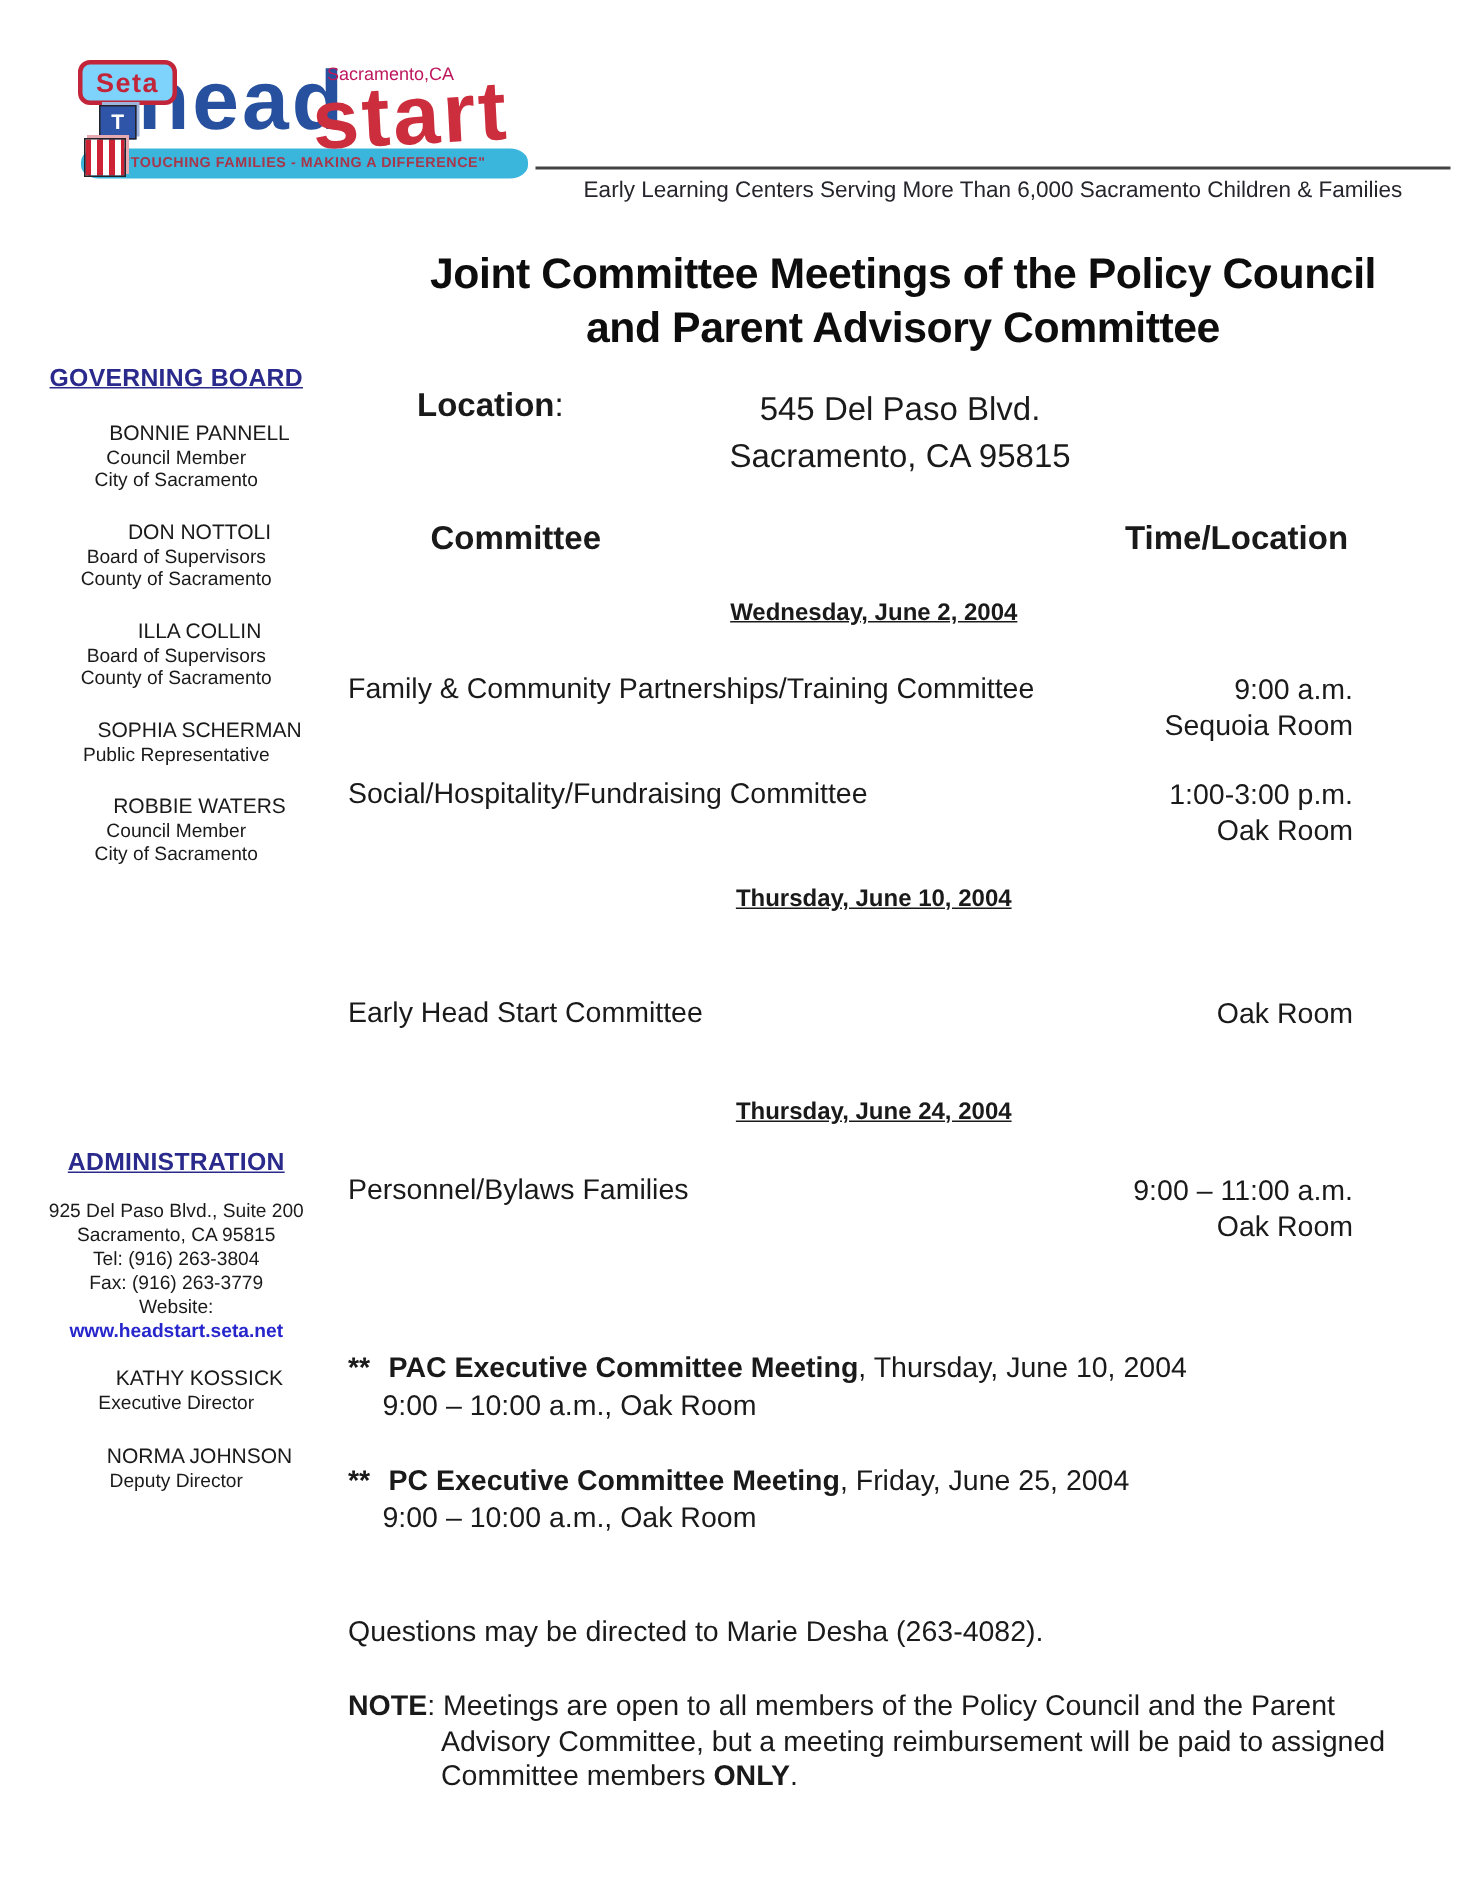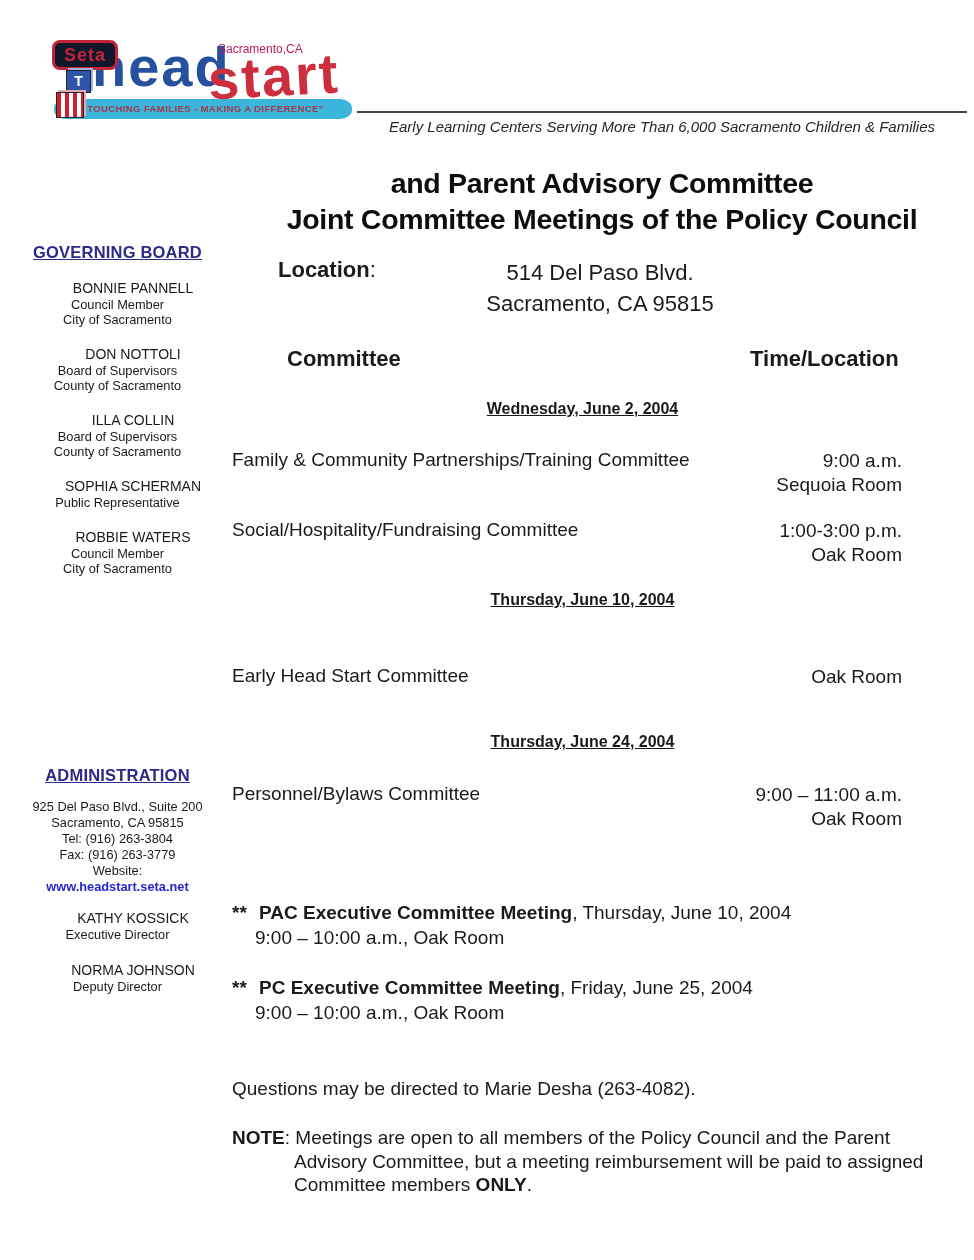--- a/index.html
+++ b/index.html
@@ -8,40 +8,40 @@
     --ink:#1a1a1a; --rule:#444;
   }
   html,body{margin:0;padding:0;background:#fff;}
   .page{position:relative;width:974px;height:1260px;background:#fff;overflow:hidden;
         font-family:"Liberation Sans",sans-serif;color:var(--ink);}
 
   
   .logo{position:absolute;left:30px;top:28px;width:330px;height:92px;}
   .seta-badge{position:absolute;left:22px;top:12px;padding:0 9px;border:3px solid var(--seta-red);
       border-radius:8px;color:var(--seta-red);font-weight:bold;font-size:18px;line-height:24px;
-      letter-spacing:1px;background:#0f172a;z-index:3;}
+      letter-spacing:1px;background:#7dd3fc;z-index:3;}
   .cube-blue{position:absolute;left:36px;top:42px;width:23px;height:21px;background:#2f55a8;
       border:1px solid #24232a;color:#fff;font-weight:bold;font-size:14px;text-align:center;
       line-height:21px;z-index:3;box-shadow:2px -2px 0 #9fb4dd;}
   .cube-striped{position:absolute;left:26px;top:64px;width:26px;height:24px;border:1px solid #24232a;
       background:repeating-linear-gradient(90deg,#cc2233 0 4px,#fff 4px 8px);z-index:3;
       box-shadow:2px -2px 0 #e6aab0;}
   .logo-head{position:absolute;left:62px;top:6px;font-size:56px;font-weight:bold;
       color:var(--logo-blue);letter-spacing:2px;z-index:2;}
   .logo-city{position:absolute;left:188px;top:14px;font-size:12px;color:#be185d;z-index:4;}
   .logo-start{position:absolute;left:178px;top:16px;font-size:56px;font-weight:bold;
       color:var(--logo-red);letter-spacing:2px;transform:rotate(-3deg);z-index:2;}
   .logo-banner{position:absolute;left:24px;top:71px;width:298px;height:20px;background:var(--banner-cyan);
       border-radius:12px/9px;z-index:1;text-align:center;font-size:9.5px;font-weight:bold;
       color:var(--banner-text);line-height:20px;letter-spacing:0.4px;}
 
   
   .header-rule{position:absolute;left:357px;top:111px;width:610px;height:2px;background:var(--rule);}
   .tagline{position:absolute;left:357px;top:118px;width:610px;text-align:center;
-      font-style:italic;font-size:15px;color:#26252c;}
+      font-size:15px;color:#26252c;}
 
   
   .page-title{position:absolute;left:240px;top:165px;width:724px;text-align:center;
       font-size:28.5px;font-weight:bold;line-height:36px;color:#0d0d0d;letter-spacing:-0.3px;}
 
   
   .sb-heading{position:absolute;left:0;width:235px;text-align:center;color:var(--navy);
       font-weight:bold;font-size:16.5px;text-decoration:underline;letter-spacing:0.2px;}
   .sb-block{position:absolute;left:0;width:235px;text-align:center;line-height:15.5px;}
   .sb-name{font-size:14px;margin-left:31px;}
@@ -83,22 +83,22 @@
     <span class="logo-head">head</span>
     <span class="logo-city">Sacramento,CA</span>
     <span class="logo-start">start</span>
     <span class="logo-banner">"TOUCHING FAMILIES - MAKING A DIFFERENCE"</span>
   </div>
 
   <div class="header-rule"></div>
   <div class="tagline">Early Learning Centers Serving More Than 6,000 Sacramento Children &amp; Families</div>
 
   <div class="page-title">
+    <div>Joint Committee Meetings of the Policy Council</div>
     <div>and Parent Advisory Committee</div>
-    <div>Joint Committee Meetings of the Policy Council</div>
   </div>
 
   <div class="sb-heading" style="top:243px">GOVERNING BOARD</div>
 
   <div class="sb-block" style="top:281px">
     <div class="sb-name">BONNIE PANNELL</div>
     <div class="sb-sub">Council Member</div>
     <div class="sb-sub">City of Sacramento</div>
   </div>
   <div class="sb-block" style="top:347px">
@@ -134,21 +134,21 @@
     <div class="sb-name">NORMA JOHNSON</div>
     <div class="sb-sub">Deputy Director</div>
   </div>
   <div class="sb-block" style="top:911px">
     <div class="sb-name">KATHY KOSSICK</div>
     <div class="sb-sub">Executive Director</div>
   </div>
 
   <div class="loc-label"><b>Location</b><span>:</span></div>
   <div class="loc-address">
-    <div>514 Del Paso Blvd.</div>
+    <div>545 Del Paso Blvd.</div>
     <div>Sacramento, CA 95815</div>
   </div>
 
   <div class="col-head committee">Committee</div>
   <div class="col-head time">Time/Location</div>
 
   <div class="date-head" style="top:400px">Wednesday, June 2, 2004</div>
   <div class="row-committee" style="top:449px">Family &amp; Community Partnerships/Training Committee</div>
   <div class="row-time" style="top:449px">
     <div>9:00 a.m.</div>
@@ -160,21 +160,21 @@
     <div>Oak Room</div>
   </div>
 
   <div class="date-head" style="top:591px">Thursday, June 10, 2004</div>
   <div class="row-committee" style="top:665px">Early Head Start Committee</div>
   <div class="row-time" style="top:665px">
     <div>Oak Room</div>
   </div>
 
   <div class="date-head" style="top:733px">Thursday, June 24, 2004</div>
-  <div class="row-committee" style="top:783px">Personnel/Bylaws Committee</div>
+  <div class="row-committee" style="top:783px">Personnel/Bylaws Families</div>
   <div class="row-time" style="top:783px">
     <div>9:00 – 11:00 a.m.</div>
     <div>Oak Room</div>
   </div>
 
   <div class="exec-item" style="top:900px">
     <div><span class="exec-marker">**</span><b>PAC Executive Committee Meeting</b><span>, Thursday, June 10, 2004</span></div>
     <div class="exec-line2">9:00 – 10:00 a.m., Oak Room</div>
   </div>
   <div class="exec-item" style="top:975px">

